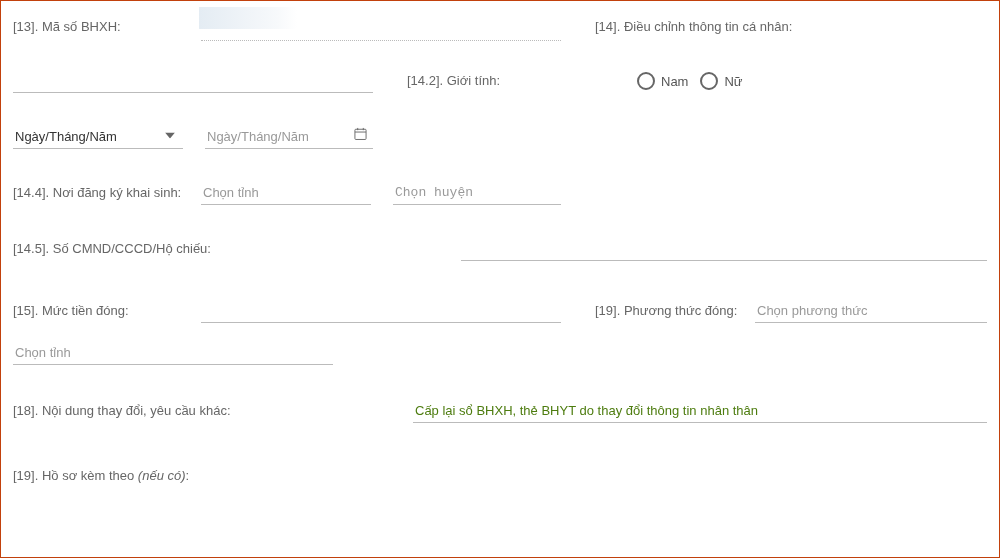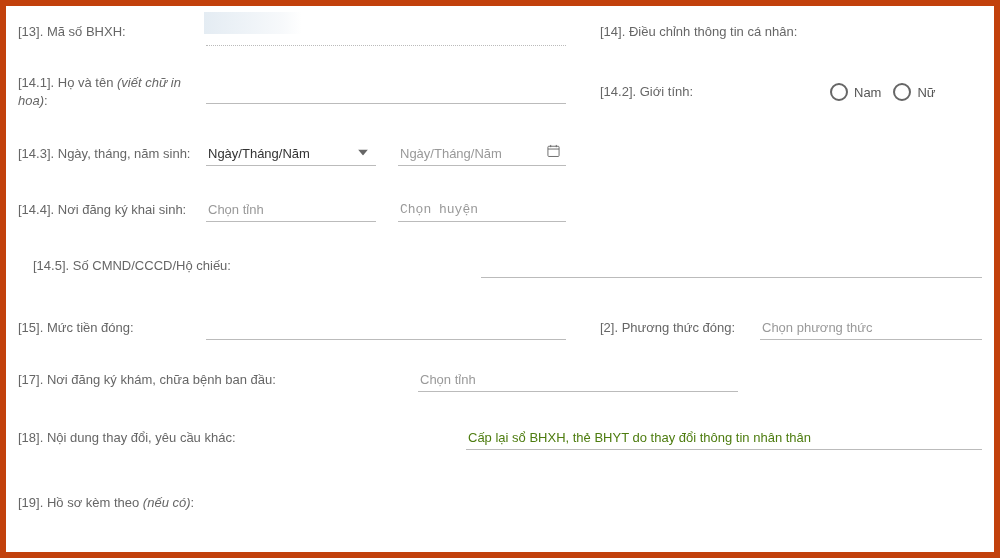--- a/index.html
+++ b/index.html
@@ -3,21 +3,21 @@
 <meta charset="utf-8">
 <style>
   * { box-sizing: border-box; margin: 0; padding: 0; }
   body {
     font-family: Arial, sans-serif;
     font-size: 13px;
     color: #555;
     background: #fff;
   }
   .page {
-    border: 6px solid #c2410c;
+    border: 1px solid #c2410c;
     width: 1000px;
     height: 558px;
     padding: 8px 12px 0 12px;
   }
   .row {
     display: flex;
     align-items: center;
     margin-bottom: 32px;
   }
   .row.first { margin-bottom: 28px; margin-top: 4px; }
@@ -91,38 +91,34 @@
   <div class="row first">
     <div class="label col-label-1">[13]. Mã số BHXH:</div>
     <div class="dotted-underline" style="width:360px; position:relative;">
       <div class="gradient-box"></div>
     </div>
     <div style="width:34px;"></div>
     <div class="label">[14]. Điều chỉnh thông tin cá nhân:</div>
   </div>
 
   <div class="row" style="align-items:center;">
-    <div class="label col-label-1">
-      <span>[14.1]. Họ và tên </span><span class="italic">(viết chữ in hoa)</span><span>:</span>
-    </div>
     <input class="field" style="width: 360px;">
     <div style="width:34px;"></div>
     <div class="label" style="width:230px;">[14.2]. Giới tính:</div>
     <label class="radio">
       <span class="circle"></span>
       <span>Nam</span>
     </label>
     <label class="radio">
       <span class="circle"></span>
       <span>Nữ</span>
     </label>
   </div>
 
   <div class="row">
-    <div class="label col-label-1">[14.3]. Ngày, tháng, năm sinh:</div>
     <div class="select-wrap" style="width:170px;">
       <input class="field" style="width: 100%; color: rgb(51, 51, 51);" readonly="" value="Ngày/Tháng/Năm">
       <span class="caret">
         <svg viewBox="0 0 10 6">
             <path d="M0 0 L5 6 L10 0 Z" fill="#666"></path>
           </svg>
       </span>
     </div>
     <div style="width:22px;"></div>
     <div class="select-wrap" style="width:168px;">
@@ -140,39 +136,38 @@
 
   <div class="row">
     <div class="label col-label-1">[14.4]. Nơi đăng ký khai sinh:</div>
     <input class="field" style="width: 170px;" placeholder="Chọn tỉnh">
     <div style="width:22px;"></div>
     <input class="field" style="width: 168px; font-family: Liberation Mono, monospace;" placeholder="Chọn huyện">
     <div style="width:34px;"></div>
   </div>
 
   <div class="row" style="margin-bottom:38px;">
-    <div class="label col-label-wide" style="width:448px;margin-left:15px;">[14.5]. Số CMND/CCCD/Hộ chiếu:</div>
+    <div class="label col-label-wide" style="width:448px;">[14.5]. Số CMND/CCCD/Hộ chiếu:</div>
     <input class="field" style="flex: 1 1 0%;">
   </div>
 
-  <div class="row" style="margin-bottom:28px;">
+  <div class="row" style="margin-bottom:18px;">
     <div class="label col-label-1">[15]. Mức tiền đóng:</div>
     <input class="field" style="width: 360px;">
     <div style="width:34px;"></div>
-    <div class="label" style="width:160px;">[2]. Phương thức đóng:</div>
+    <div class="label" style="width:160px;">[19]. Phương thức đóng:</div>
     <input class="field" style="flex: 1 1 0%;" placeholder="Chọn phương thức">
   </div>
 
   <div class="row" style="margin-bottom:34px;">
-    <div class="label" style="width:400px;">[17]. Nơi đăng ký khám, chữa bệnh ban đầu:</div>
     <input class="field" style="width: 320px;" placeholder="Chọn tỉnh">
     <div style="width:22px;"></div>
   </div>
 
-  <div class="row" style="margin-bottom:44px;gap:48px;">
+  <div class="row" style="margin-bottom:44px;">
     <div class="label" style="width:400px;">[18]. Nội dung thay đổi, yêu cầu khác:</div>
     <input class="field" style="flex: 1 1 0%; color: #4d7c0f;" value="Cấp lại sổ BHXH, thẻ BHYT do thay đổi thông tin nhân thân">
   </div>
 
   <div class="row" style="margin-bottom:0;margin-top:36px;">
     <div class="label">
       <span>[19]. Hồ sơ kèm theo </span><span class="italic">(nếu có)</span><span>:</span>
     </div>
   </div>
 

